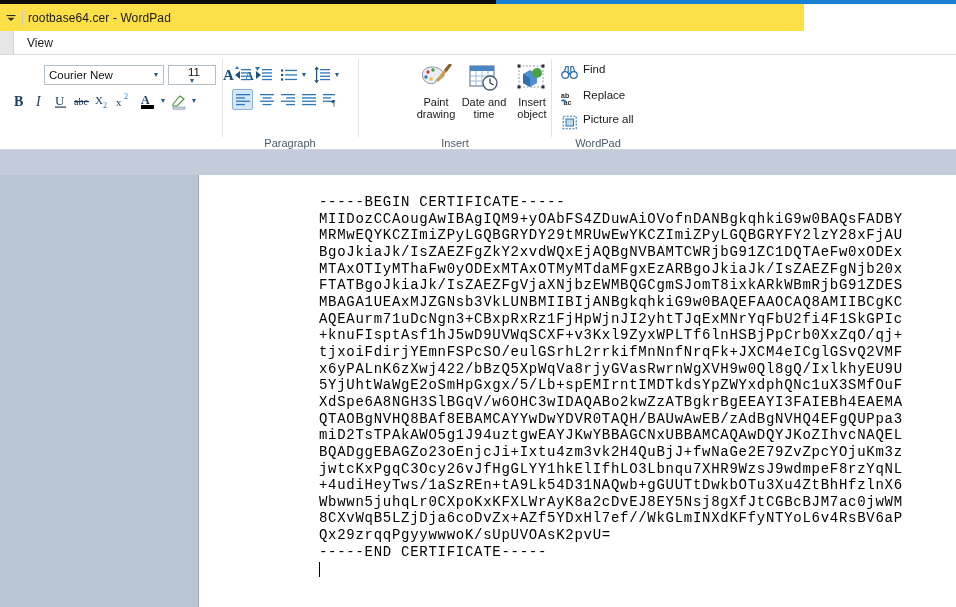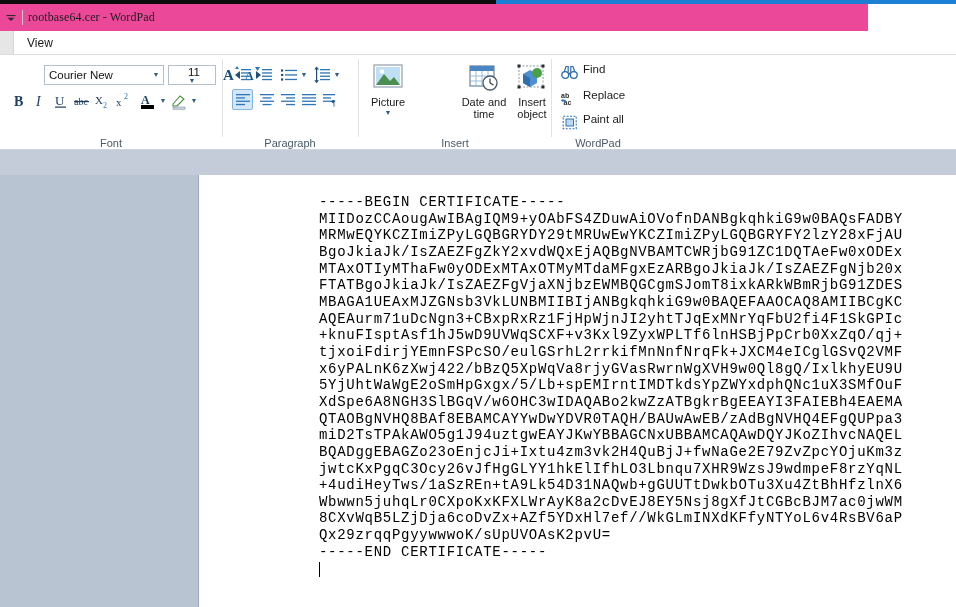--- a/index.html
+++ b/index.html
@@ -31,23 +31,23 @@
   }
   .top-blueline {
     position: absolute; left: 496px; top: 0;
     width: 460px; height: 4px;
     background: #1b7fd4;
   }
 
   
   .titlebar {
     position: absolute; left: 0; top: 4px;
-    width: 868px; height: 27px;
-    background: #ec4899;
-    display: flex; align-items: center; font-family: Liberation Serif, serif;
+    width: 804px; height: 27px;
+    background: #fde047;
+    display: flex; align-items: center;
   }
   .qat {
     display: flex; align-items: center;
     height: 100%;
     padding-left: 3px;
   }
   .qat-btn {
     width: 17px; height: 19px;
     display: flex; align-items: center; justify-content: center;
     color: #1b1b1b;
@@ -374,21 +374,20 @@
           <div class="ib-tiny-arrow">▼</div>
           <div class="ib ib-sm">
             <svg width="18" height="18" viewBox="0 0 18 18">
               <path d="M3 12 L10 4 L14 7 L7 14 L3 14 Z" fill="none" stroke="#4a8f3c" stroke-width="1.1"></path>
               <rect x="3" y="15" width="12" height="2.2" fill="#c8d6e5" stroke="#6c7e90" stroke-width="0.5"></rect>
             </svg>
           </div>
           <div class="ib-tiny-arrow">▼</div>
         </div>
 
-        <div class="group-label">Font</div>
       </div>
       <div class="group-divider" style="left:222px;"></div>
 
       <div class="group" style="left:224px; width:132px;">
         <div class="row" style="left:8px; top:9px;">
           <div class="ib ib-sm">
             <svg width="18" height="18" viewBox="0 0 18 18">
               <rect x="7" y="3" width="10" height="1.3" fill="#2d76b8"></rect>
               <rect x="7" y="6.3" width="10" height="1.3" fill="#2d76b8"></rect>
               <rect x="7" y="9.6" width="10" height="1.3" fill="#2d76b8"></rect>
@@ -472,33 +471,36 @@
             </svg>
           </div>
         </div>
 
         <div class="group-label">Paragraph</div>
       </div>
       <div class="group-divider" style="left:358px;"></div>
 
       <div class="group" style="left:360px; width:190px;">
 
-        <div class="bigbtn" style="left:2px; top:6px;">
+
+        <div class="bigbtn" style="left:50px; top:6px;">
           <div class="bigicon">
             <svg width="32" height="28" viewBox="0 0 32 28">
-              <rect x="2" y="1" width="28" height="22" fill="#ffffff" stroke="#9aa6b2" stroke-width="1.3"></rect>
-              <rect x="4" y="3" width="24" height="18" fill="#bfe0f3"></rect>
-              <polygon points="4,21 12,10 18,17 22,13 28,21" fill="#4a8f4f"></polygon>
-              <circle cx="10" cy="7.5" r="2.3" fill="#ffffff"></circle>
-            </svg>
-          </div>
-          <div class="biglabel">Picture</div>
-          <div style="font-size:7px; color:#2d5c88; line-height:7px;">▼</div>
-        </div>
-
+              <path d="M12 3 C4 3 1 9 3 14 C5 19 11 21 15 19 C17 18 15 16 17 15 C20 14 23 15 24 12 C25 8 19 3 12 3 Z" fill="#e9eef3" stroke="#8a99a8" stroke-width="1"></path>
+              <circle cx="8" cy="8" r="1.7" fill="#d03b3b"></circle>
+              <circle cx="13" cy="6" r="1.7" fill="#45a03f"></circle>
+              <circle cx="6" cy="13" r="1.7" fill="#3a74c0"></circle>
+              <circle cx="11" cy="15" r="1.7" fill="#e8c33a"></circle>
+              <path d="M18 16 L27 5" stroke="#d29a4a" stroke-width="3" stroke-linecap="round"></path>
+              <path d="M26 6 L30 1" stroke="#8a6030" stroke-width="3.2" stroke-linecap="round"></path>
+            </svg>
+          </div>
+          <div class="biglabel">Paint</div>
+          <div>drawing</div>
+        </div>
 
         <div class="bigbtn" style="left:98px; top:6px;">
           <div class="bigicon">
             <svg width="32" height="28" viewBox="0 0 32 28">
               <rect x="2" y="2" width="24" height="20" fill="#ffffff" stroke="#6f8296" stroke-width="1.2"></rect>
               <rect x="2" y="2" width="24" height="5" fill="#4a86c4"></rect>
               <g stroke="#8fb4d8" stroke-width="0.9">
                 <line x1="8" y1="7" x2="8" y2="22"></line>
                 <line x1="14" y1="7" x2="14" y2="22"></line>
                 <line x1="20" y1="7" x2="20" y2="22"></line>
@@ -564,21 +566,21 @@
           <span>Replace</span>
         </div>
 
         <div class="smallcmd" style="left:6px; top:58px;">
           <span class="sc-ico">
             <svg width="16" height="15" viewBox="0 0 16 15">
               <rect x="1.2" y="1.2" width="13" height="12.5" fill="none" stroke="#2d76b8" stroke-width="1.1" stroke-dasharray="2 1.4"></rect>
               <rect x="4" y="4" width="7.5" height="7" fill="#bcd9f0" stroke="#2d76b8" stroke-width="1"></rect>
             </svg>
           </span>
-          <span>Paint all</span>
+          <span>Picture all</span>
         </div>
 
         <div class="group-label">WordPad</div>
       </div>
 
     </div>
   </div>
 
   <div class="rulerband">
     <div class="ruler">

